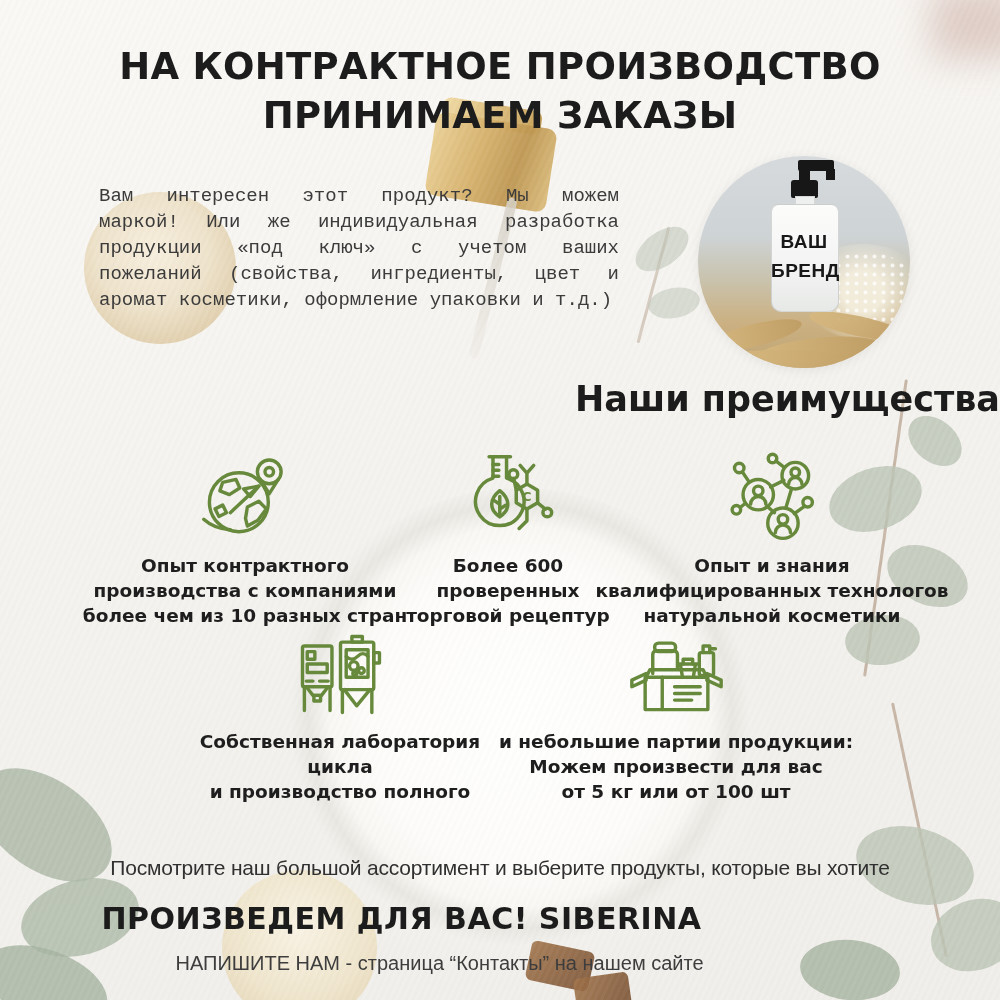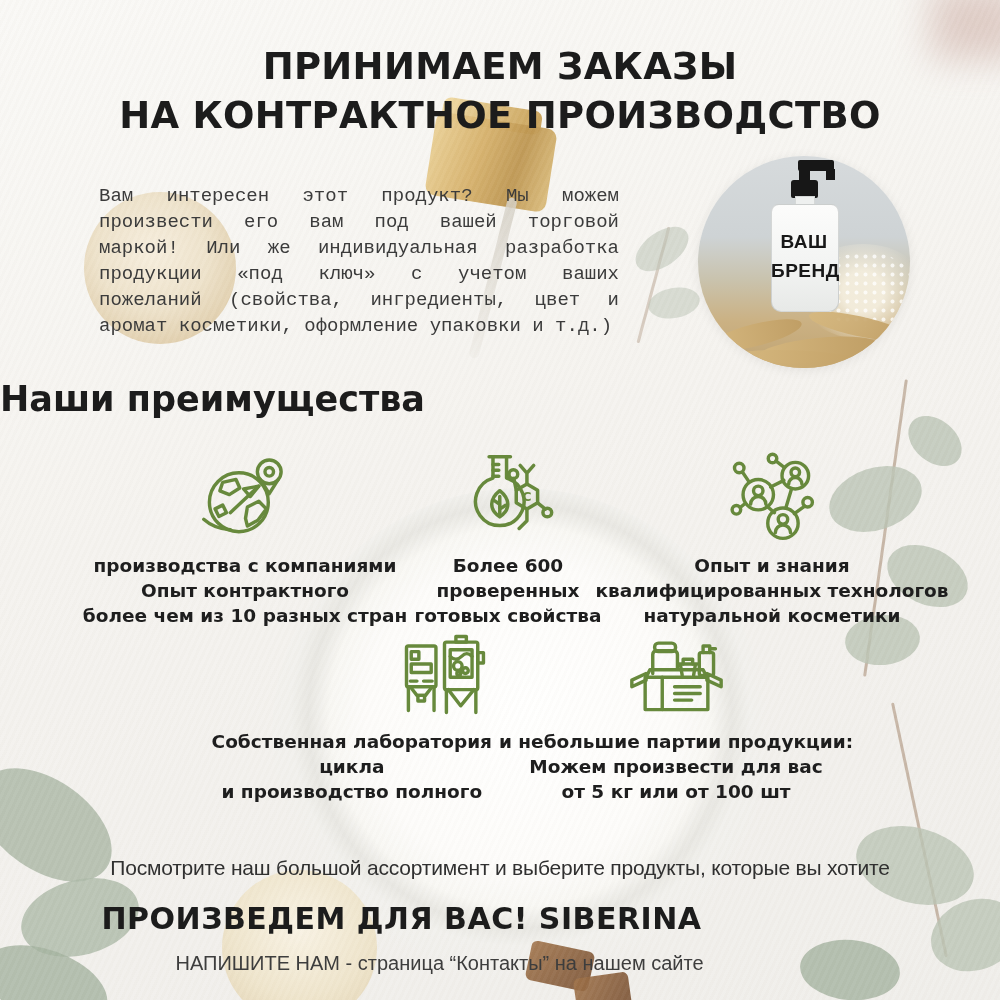--- a/index.html
+++ b/index.html
@@ -30,21 +30,21 @@
   .choco{background:linear-gradient(120deg,#9a6a3e,#6f4424);border-radius:6px;opacity:.9;}
   .corner-blur{right:-25px;top:-15px;width:95px;height:75px;background:#c9a89e;filter:blur(18px);opacity:.55;position:absolute;}
 
   
   .title{position:absolute;top:42px;left:0;width:1000px;text-align:center;font-weight:bold;
          font-size:37px;line-height:1.33;letter-spacing:.3px;color:var(--title-color,#1d1d1d);}
   .intro{position:absolute;left:99px;top:183px;width:520px;font-family:Liberation Mono, monospace;
          font-size:19px;line-height:1.37;color:var(--body-color,#3b3b3b);}
   .intro-line{text-align:justify;text-align-last:justify;}
   .intro-line.last{text-align-last:left;}
-  .adv-heading{position:absolute;top:379px;left:0;width:1000px;text-align:left;
+  .adv-heading{position:absolute;top:379px;left:0;width:1000px;text-align:right;
          font-size:35px;font-weight:bold;color:var(--title-color,#161616);}
 
   
   .brand-circle{position:absolute;left:698px;top:156px;width:212px;height:212px;border-radius:50%;
       overflow:hidden;box-shadow:0 2px 12px rgba(0,0,0,.07);}
   .bc-bg{position:absolute;inset:0;
       background:linear-gradient(180deg,#d6dadc 0%,#ced3d5 38%,#c9c3ae 58%,#cbb183 78%,#c0a473 100%);}
   .bc-lace{position:absolute;right:-18px;top:88px;width:130px;height:95px;border-radius:50%;
       background:radial-gradient(circle,rgba(244,238,222,.95) 25%,rgba(244,238,222,0) 70%);}
   .bc-lace-dots{position:absolute;right:-6px;top:96px;width:100px;height:75px;border-radius:50%;opacity:.8;
@@ -99,27 +99,26 @@
   <div class="deco leaf dark" style="left:-20px;top:950px;width:130px;height:70px;transform:rotate(20deg);"></div>
   <div class="deco stem" style="left:652px;top:225px;height:120px;transform:rotate(15deg);opacity:.5;"></div>
   <div class="deco leaf" style="left:632px;top:232px;width:60px;height:34px;transform:rotate(-35deg);opacity:.55;"></div>
   <div class="deco leaf" style="left:648px;top:288px;width:52px;height:30px;transform:rotate(-10deg);opacity:.5;"></div>
   <div class="deco choco" style="left:528px;top:946px;width:64px;height:40px;transform:rotate(12deg);"></div>
   <div class="deco choco" style="left:575px;top:975px;width:55px;height:35px;transform:rotate(-8deg);"></div>
   <div class="corner-blur"></div>
   <div class="bg-texture"></div>
 
   <div class="title">
+    <div>НА КОНТРАКТНОЕ ПРОИЗВОДСТВО</div>
     <div>ПРИНИМАЕМ ЗАКАЗЫ</div>
-    <div>НА КОНТРАКТНОЕ ПРОИЗВОДСТВО</div>
   </div>
 
   <div class="intro">
     <div class="intro-line">Вам интересен этот продукт? Мы можем</div>
-    <div class="intro-line">произвести его вам под вашей торговой</div>
     <div class="intro-line">маркой! Или же индивидуальная разработка</div>
     <div class="intro-line">продукции «под ключ» с учетом ваших</div>
     <div class="intro-line">пожеланий (свойства, ингредиенты, цвет и</div>
     <div class="intro-line last">аромат косметики, оформление упаковки и т.д.)</div>
   </div>
 
   <div class="brand-circle">
     <div class="bc-bg"></div>
     <div class="bc-lace"></div>
     <div class="bc-lace-dots"></div>
@@ -150,22 +149,22 @@
         <path d="M18 62 L26 58 L30 66 L22 70 Z"></path>
         <path d="M6 73 Q17 83 34 84"></path>
         <path d="M34 66 L64 38"></path>
         <path d="M64 38 L48 41 L55 49 Z"></path>
         <circle cx="75" cy="23" r="12.5"></circle>
         <circle cx="75" cy="23" r="4.5"></circle>
         <path d="M65.5 31 L75 46 L84.5 31"></path>
       </svg>
     </div>
     <div class="adv-text">
+      <div>Опыт контрактного</div>
       <div>производства с компаниями</div>
-      <div>Опыт контрактного</div>
       <div>более чем из 10 разных стран</div>
     </div>
   </div>
 
   <div class="adv-card" style="left:398px;top:448px;width:220px;">
     <div class="adv-icon">
       <svg viewBox="0 0 100 100" width="97" height="97" fill="none" stroke="currentColor" stroke-width="3.6" stroke-linecap="round" stroke-linejoin="round">
         <path d="M30 9 H52"></path>
         <path d="M34 9 V31 A25 25 0 1 0 48 31 V9"></path>
         <path d="M34 17 h6 M34 23 h6 M34 29 h6"></path>
@@ -177,21 +176,21 @@
         <circle cx="55" cy="27" r="4.5"></circle>
         <path d="M58 43.5 L55.5 31.5"></path>
         <path d="M80 56.5 L88 63"></path>
         <circle cx="90" cy="66.5" r="4.5"></circle>
         <path d="M69 63 V75 L61 83"></path>
       </svg>
     </div>
     <div class="adv-text">
       <div>Более 600</div>
       <div>проверенных</div>
-      <div>готовых свойства</div>
+      <div>торговой рецептур</div>
     </div>
   </div>
 
   <div class="adv-card" style="left:592px;top:450px;width:360px;">
     <div class="adv-icon">
       <svg viewBox="0 0 100 100" width="95" height="95" fill="none" stroke="currentColor" stroke-width="3.6" stroke-linecap="round" stroke-linejoin="round">
         <circle cx="35" cy="47" r="16"></circle>
         <circle cx="35" cy="43" r="5"></circle>
         <path d="M27 57 a8 8 0 0 1 16 0"></path>
         <circle cx="74" cy="27" r="14"></circle>
@@ -213,21 +212,21 @@
         <path d="M84 59 L73 67"></path>
       </svg>
     </div>
     <div class="adv-text">
       <div>Опыт и знания</div>
       <div>квалифицированных технологов</div>
       <div>натуральной косметики</div>
     </div>
   </div>
 
-  <div class="adv-card" style="left:172px;top:626px;width:320px;align-items:flex-end;">
+  <div class="adv-card" style="left:180px;top:626px;width:320px;">
     <div class="adv-icon">
       <svg viewBox="0 0 100 100" width="95" height="95" fill="none" stroke="currentColor" stroke-width="3.6" stroke-linecap="round" stroke-linejoin="round">
         <rect x="10" y="21" width="31" height="43" rx="2"></rect>
         <rect x="15" y="27" width="8" height="8"></rect>
         <rect x="15" y="40" width="21" height="9"></rect>
         <path d="M14 58 h7 M28 58 h9"></path>
         <path d="M14 64 L21 73 H30 L37 64"></path>
         <rect x="22" y="73" width="7" height="6"></rect>
         <path d="M12 64 V89 M39 64 V89"></path>
         <rect x="50" y="17" width="35" height="50" rx="2"></rect>

